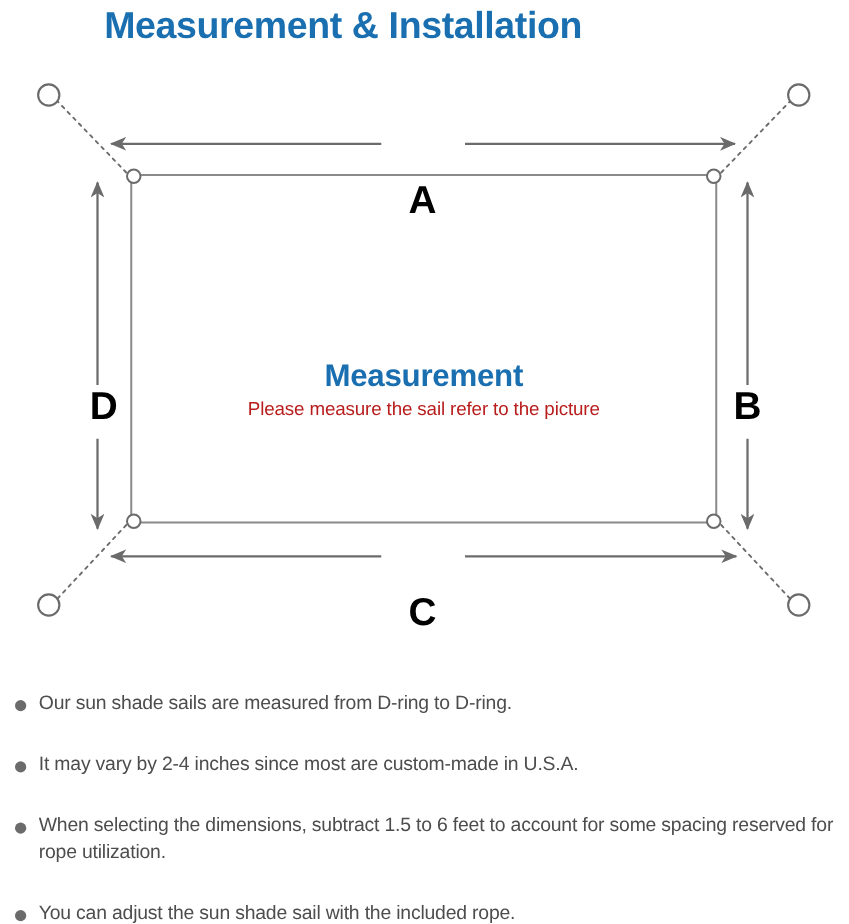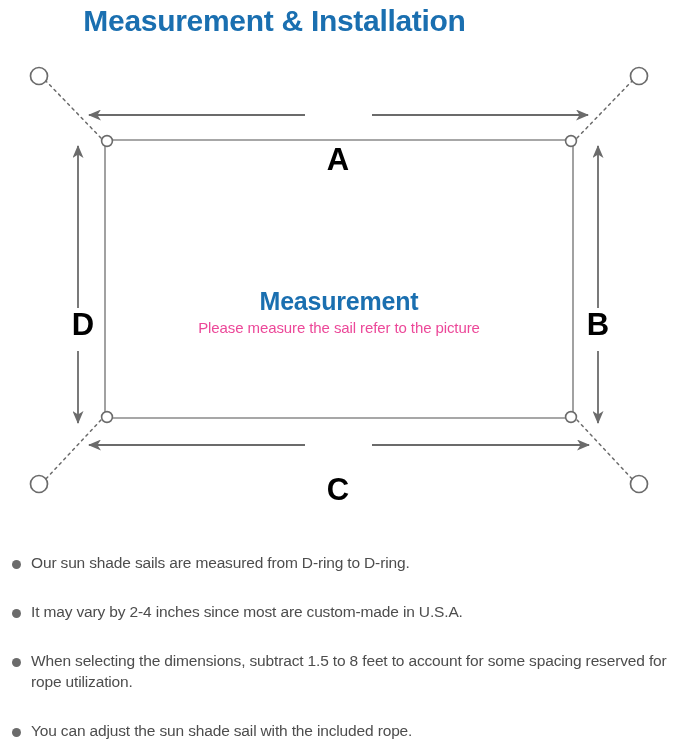--- a/index.html
+++ b/index.html
@@ -50,21 +50,21 @@
   }
   .center-title {
     font-size: 25px;
     font-weight: bold;
     color: #1a6fb0;
     line-height: 30px;
     letter-spacing: -0.2px;
   }
   .center-sub {
     font-size: 15px;
-    color: #ec4899;
+    color: #b91c1c;
     line-height: 24px;
     letter-spacing: -0.1px;
   }
 
   .dim-label {
     position: absolute;
     font-family: "Liberation Sans", sans-serif;
     font-weight: bold;
     font-size: 31px;
     color: #000000;
@@ -166,19 +166,19 @@
   <div class="note-item">
     <span class="note-bullet"></span>
     <span class="note-text">Our sun shade sails are measured from D-ring to D-ring.</span>
   </div>
   <div class="note-item">
     <span class="note-bullet"></span>
     <span class="note-text">It may vary by 2-4 inches since most are custom-made in U.S.A.</span>
   </div>
   <div class="note-item">
     <span class="note-bullet"></span>
-    <span class="note-text">When selecting the dimensions, subtract 1.5 to 8 feet to account for some spacing reserved for rope utilization.</span>
+    <span class="note-text">When selecting the dimensions, subtract 1.5 to 6 feet to account for some spacing reserved for rope utilization.</span>
   </div>
   <div class="note-item">
     <span class="note-bullet"></span>
     <span class="note-text">You can adjust the sun shade sail with the included rope.</span>
   </div>
 </div>
 
 </body></html>

